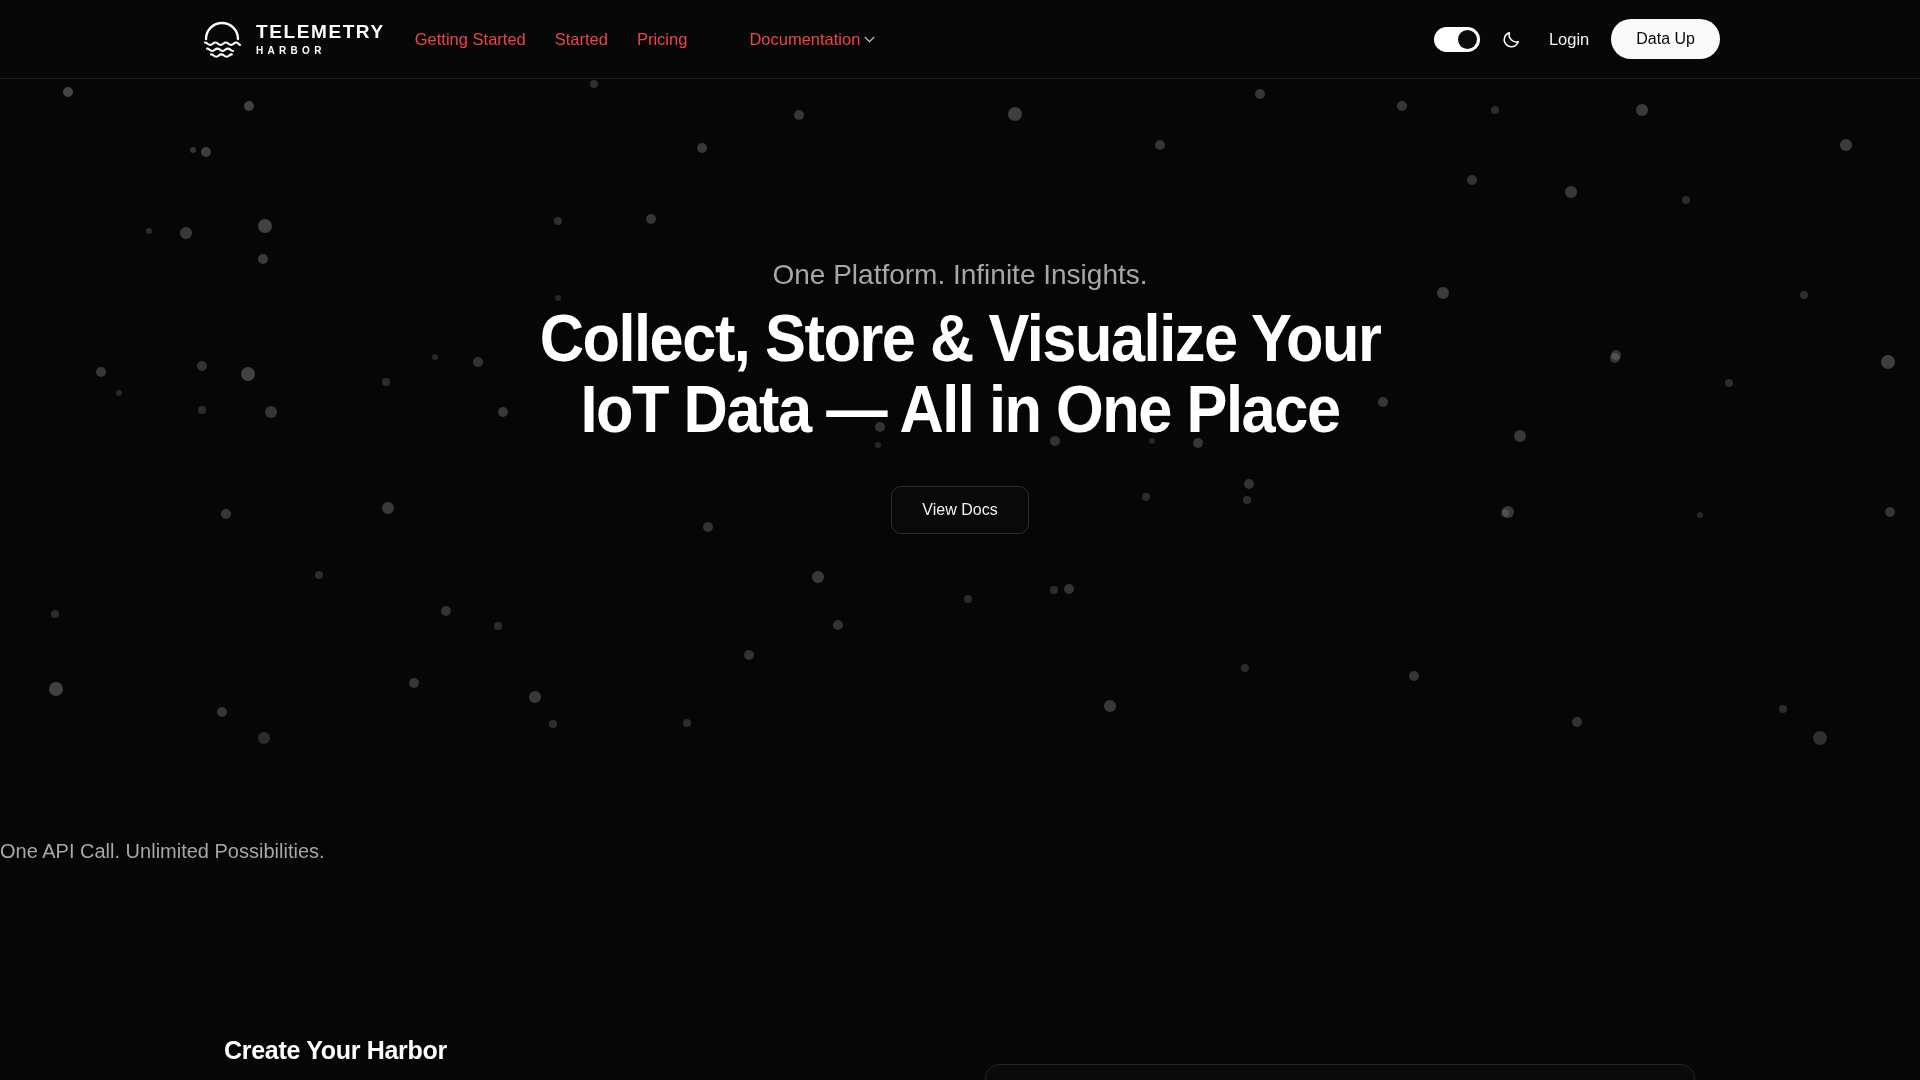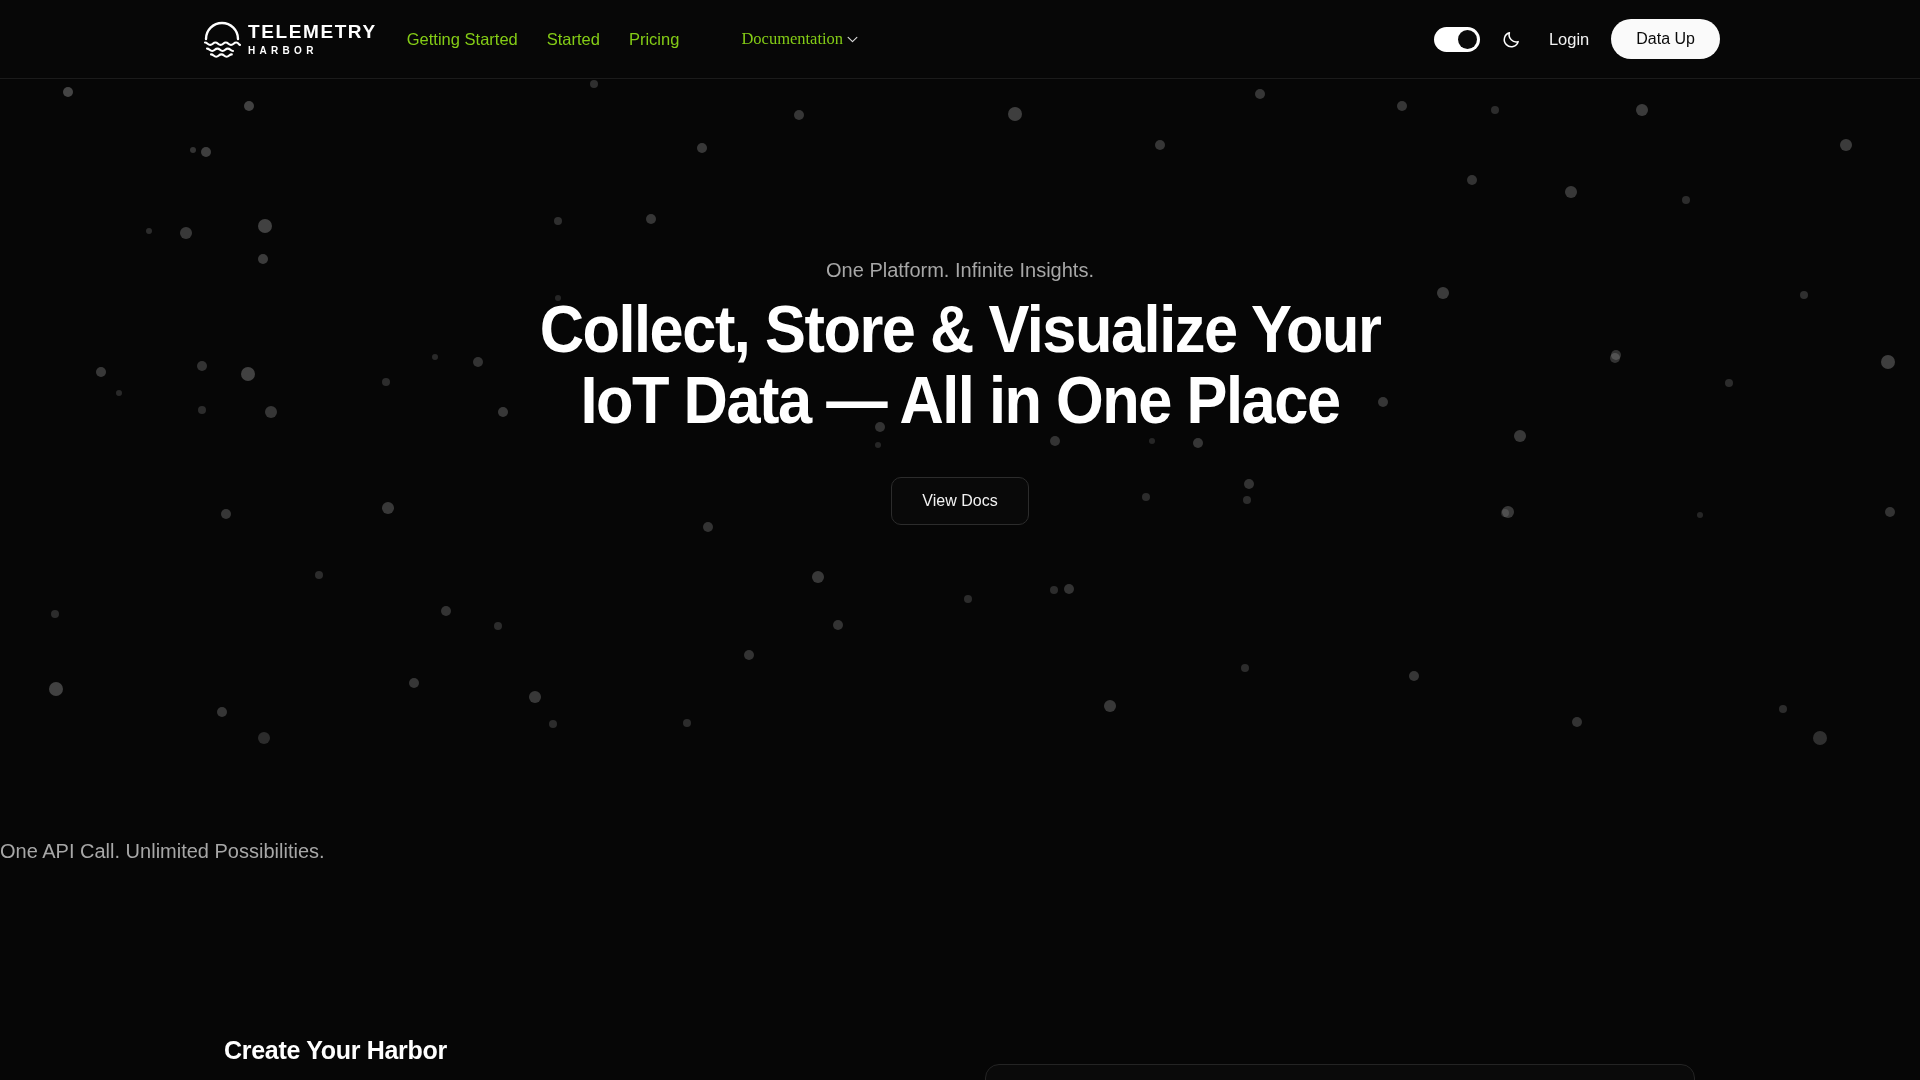--- a/index.html
+++ b/index.html
@@ -16,36 +16,36 @@
   .particles .dot { position:absolute; border-radius:50%; background:#9a9a9a; }
 
   
   .header {
     position:absolute; top:0; left:0; width:1920px; height:79px;
     background:#070707;
     border-bottom:1px solid #1b1b1b;
     display:flex; align-items:center;
     z-index:20;
   }
-  .brand { display:flex; align-items:center; gap:4px; margin-left:200px; }
+  .brand { display:flex; align-items:center; gap:12px; margin-left:200px; }
   .brand-mark { width:44px; height:44px; display:block; }
   .brand-words { display:flex; flex-direction:column; justify-content:center; line-height:1; }
   .brand-top {
     color:#ffffff; font-size:19px; font-weight:700; letter-spacing:1.6px;
   }
   .brand-sub {
     color:#ffffff; font-size:10px; font-weight:600; letter-spacing:4.3px; margin-top:5px;
   }
 
   .nav { display:flex; align-items:center; gap:29px; margin-left:30px; }
   .nav-link {
-    color:#84cc16; font-size:16.5px; font-weight:400; text-decoration:none;
+    color:#ef4444; font-size:16.5px; font-weight:400; text-decoration:none;
     white-space:nowrap; cursor:pointer;
   }
-  .nav-dd { display:flex; align-items:center; gap:4px; margin-left:33px; cursor:pointer;font-family:Liberation Serif, serif; }
+  .nav-dd { display:flex; align-items:center; gap:4px; margin-left:33px; cursor:pointer; }
   .chev { width:11px; height:7px; display:block; }
 
   .right-zone {
     margin-left:auto; margin-right:200px;
     display:flex; align-items:center; gap:22px;
   }
   .switch {
     width:46px; height:25px; border-radius:13px; background:#ffffff;
     position:relative; cursor:pointer; flex:0 0 auto;
   }
@@ -59,21 +59,21 @@
   }
   .signup {
     background:#fafafa; color:#0a0a0a; font-size:16px; font-weight:500;
     border:none; border-radius:999px; padding:11px 25px; cursor:pointer;
     font-family:"Liberation Sans", sans-serif;
   }
 
   
   .hero { position:absolute; top:79px; left:0; width:1920px; z-index:10; text-align:center; }
   .eyebrow {
-    margin-top:180px; color:#a7a7a7; font-size:20px; font-weight:400;text-align:center;
+    margin-top:180px; color:#a7a7a7; font-size:28px; font-weight:400;text-align:center;
   }
   .hero-title {
     margin-top:12px;
     color:#ffffff; font-weight:700; font-size:66px; line-height:1.08;
     letter-spacing:-1.6px;
     font-family:"Liberation Sans", sans-serif;
     transform:scaleX(0.93); transform-origin:center;
   }
   .hero-title .ln { display:block; }
   .cta-row { margin-top:40px; display:flex; justify-content:center; gap:20px; }

